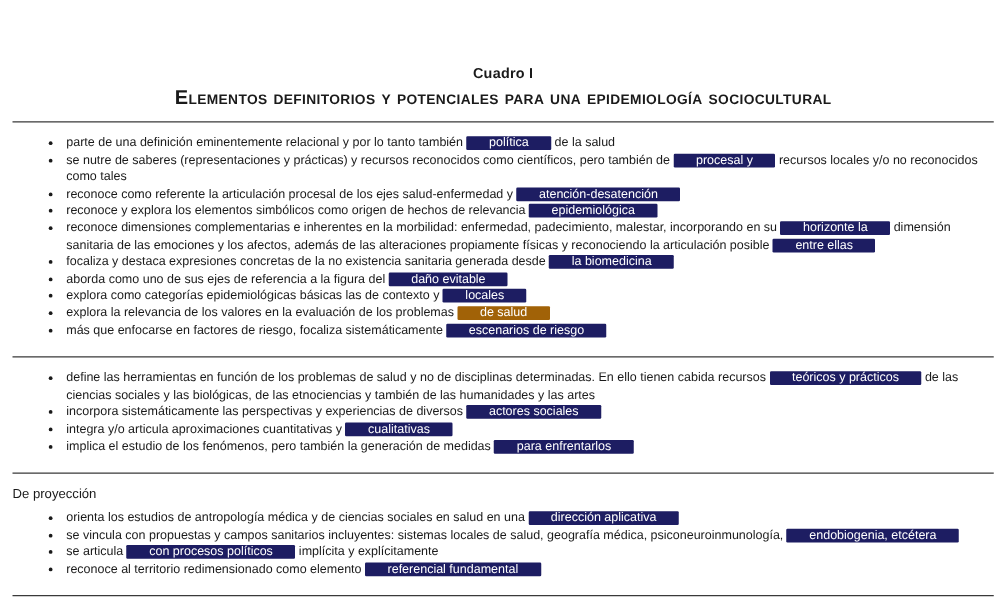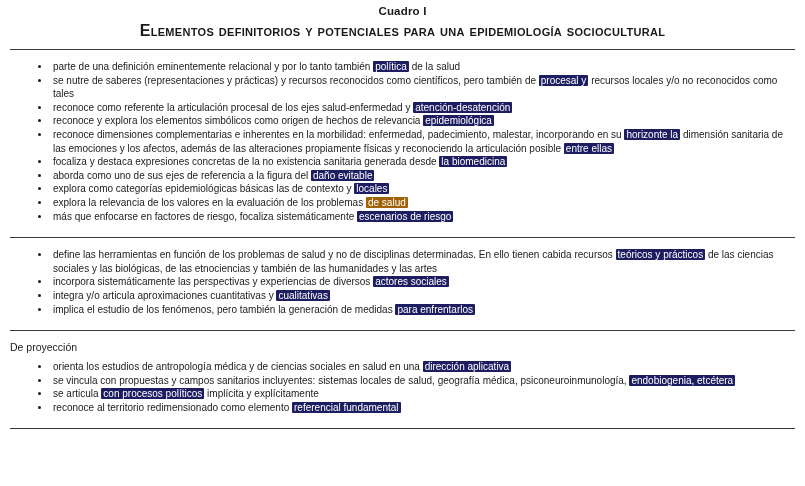--- a/index.html
+++ b/index.html
@@ -4,21 +4,21 @@
 <style>
   * { margin: 0; padding: 0; box-sizing: border-box; }
   html, body { background: #ffffff; }
   body {
     width: 805px;
     height: 486px;
     overflow: hidden;
     font-family: "Liberation Sans", sans-serif;
     color: var(--text, #1a1a1a);
   }
-  .page { padding: 5px 10px 0 10px; }
+  .page { padding: 5px 10px 0 10px; margin-top: 48px; }
 
   .table-header { padding-bottom: 9px; }
   .table-number {
     text-align: center;
     font-weight: bold;
     font-size: 11.5px;
     letter-spacing: 0.2px;
   }
   .table-title {
     text-align: center;
@@ -42,21 +42,21 @@
     list-style: disc;
     margin-left: 28px;
     padding-left: 13px;
   }
   ul.bullets li {
     font-size: 10px;
     line-height: 13.6px;
     padding-left: 2px;
   }
   .it { }
-  .hl { padding: 0 2px; border-radius: 1px; }
+  .hl { padding: 0 18px; border-radius: 1px; }
 
   .bottom-rule {
     border-top: 1px solid var(--rule, #3a3a3a);
     height: 0;
   }
 </style>
 </head>
 <body>
 
 <div class="page">

